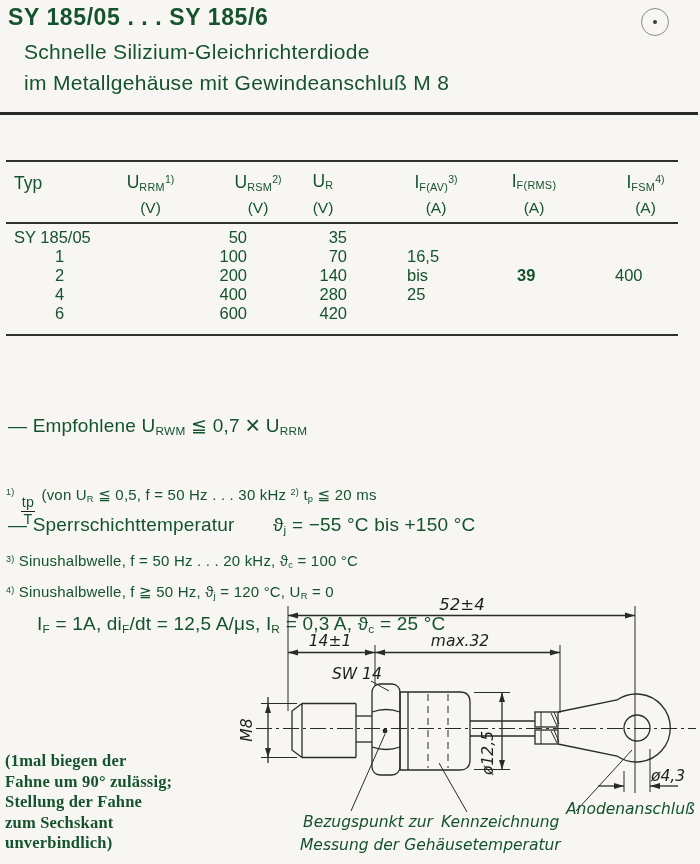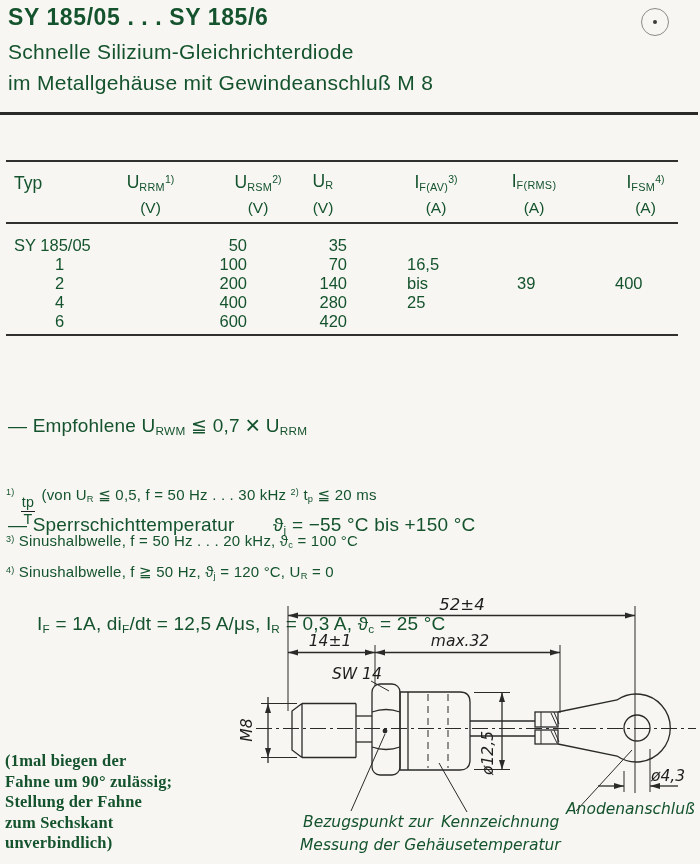--- a/index.html
+++ b/index.html
@@ -9,54 +9,54 @@
   sup{font-size:0.6em;vertical-align:0.5em;}
   .bigx{font-size:1.35em;line-height:1;vertical-align:-0.08em;}
   .frac{display:inline-flex;flex-direction:column;align-items:center;line-height:1.1;
         font-size:0.95em;vertical-align:-0.55em;margin:0 2px;}
   .frac .ftop{border-bottom:1.4px solid #1e1e1e;padding:0 1px;}
 
   .title{position:absolute;left:8px;top:4px;font-size:23px;font-weight:bold;letter-spacing:0.6px;}
   .circle-mark{position:absolute;left:641px;top:8px;width:26px;height:26px;border:1.5px solid #8a8a86;
         border-radius:50%;}
   .circle-mark .dot{position:absolute;left:11px;top:11px;width:4px;height:4px;background:#3a3a38;border-radius:50%;}
-  .subtitle{position:absolute;left:8px;top:36px;font-size:21px;line-height:31px;letter-spacing:0.3px;}
+  .subtitle{position:absolute;left:24px;top:36px;font-size:21px;line-height:31px;letter-spacing:0.3px;}
   .rule-heavy{position:absolute;left:0;top:112px;width:698px;height:3px;background:#2a2a28;}
 
   .specs-wrap{position:absolute;left:6px;top:160px;width:672px;height:172px;
         border-top:2px solid #30302e;border-bottom:2.5px solid #30302e;overflow:hidden;}
   table.specs{border-collapse:collapse;table-layout:fixed;width:672px;}
   .specs col.c0{width:102px}.specs col.c1{width:85px}.specs col.c2{width:100px}
   .specs col.c3{width:60px}.specs col.c4{width:120px}.specs col.c5{width:100px}.specs col.c6{width:105px}
   .specs th{font-weight:normal;font-size:17.5px;text-align:center;padding:0;line-height:21px;}
   .specs thead tr.sym th{padding-top:7px;}
   .specs thead tr.unit th{font-size:15.5px;line-height:19px;border-bottom:2px solid #30302e;padding-bottom:5px;}
   .specs th.c0{text-align:left;padding-left:8px;}
   .specs th.c2{padding-left:30px;}
   .specs th.c4{padding-left:46px;}
   .specs th.c5{padding-left:22px;}
   .specs th.c6{padding-left:40px;}
   .specs td{font-size:16.5px;line-height:19px;padding:0;white-space:nowrap;}
-  .specs tbody tr:first-child td{padding-top:12px;}
+  .specs tbody tr:first-child td{padding-top:4px;}
   .specs td.c0{text-align:left;padding-left:8px;}
   .specs tbody tr:not(.r0) td.c0{padding-left:49px;}
   .specs td.c2{text-align:right;padding-right:46px;}
   .specs td.c3{text-align:right;padding-right:6px;}
   .specs td.c4{padding-left:54px;}
-  .specs td.c5{padding-left:44px;}
+  .specs td.c5{padding-left:44px;font-weight:bold;}
   .specs td.c6{padding-left:42px;}
 
   .notes{position:absolute;left:8px;top:347px;width:684px;font-size:19px;line-height:31.5px;
         letter-spacing:0.2px;white-space:pre-wrap;}
   .note-line.indent{padding-left:29px;}
 
   .fns{position:absolute;left:6px;top:474px;width:680px;font-size:15px;letter-spacing:0.2px;}
   .fn{white-space:pre-wrap;}
   .fn.f1{line-height:36px;}
-  .fn.f3{margin-top:4px;}
+  .fn.f3{margin-top:24px;}
   .fn.f4{margin-top:13px;}
 
   .bend-note{position:absolute;left:5px;top:751px;width:200px;font-size:16.5px;font-weight:bold;
         line-height:20.5px;letter-spacing:0.2px;font-family:Liberation Serif, serif;}
 
   .dlabel{position:absolute;font-style:italic;font-size:15.5px;white-space:nowrap;
         font-family:"DejaVu Sans","Liberation Sans",sans-serif;}
   .lbl-bezug1{left:303px;top:813px;}
   .lbl-bezug2{left:300px;top:836px;}
   .lbl-kennz{left:441px;top:813px;}

